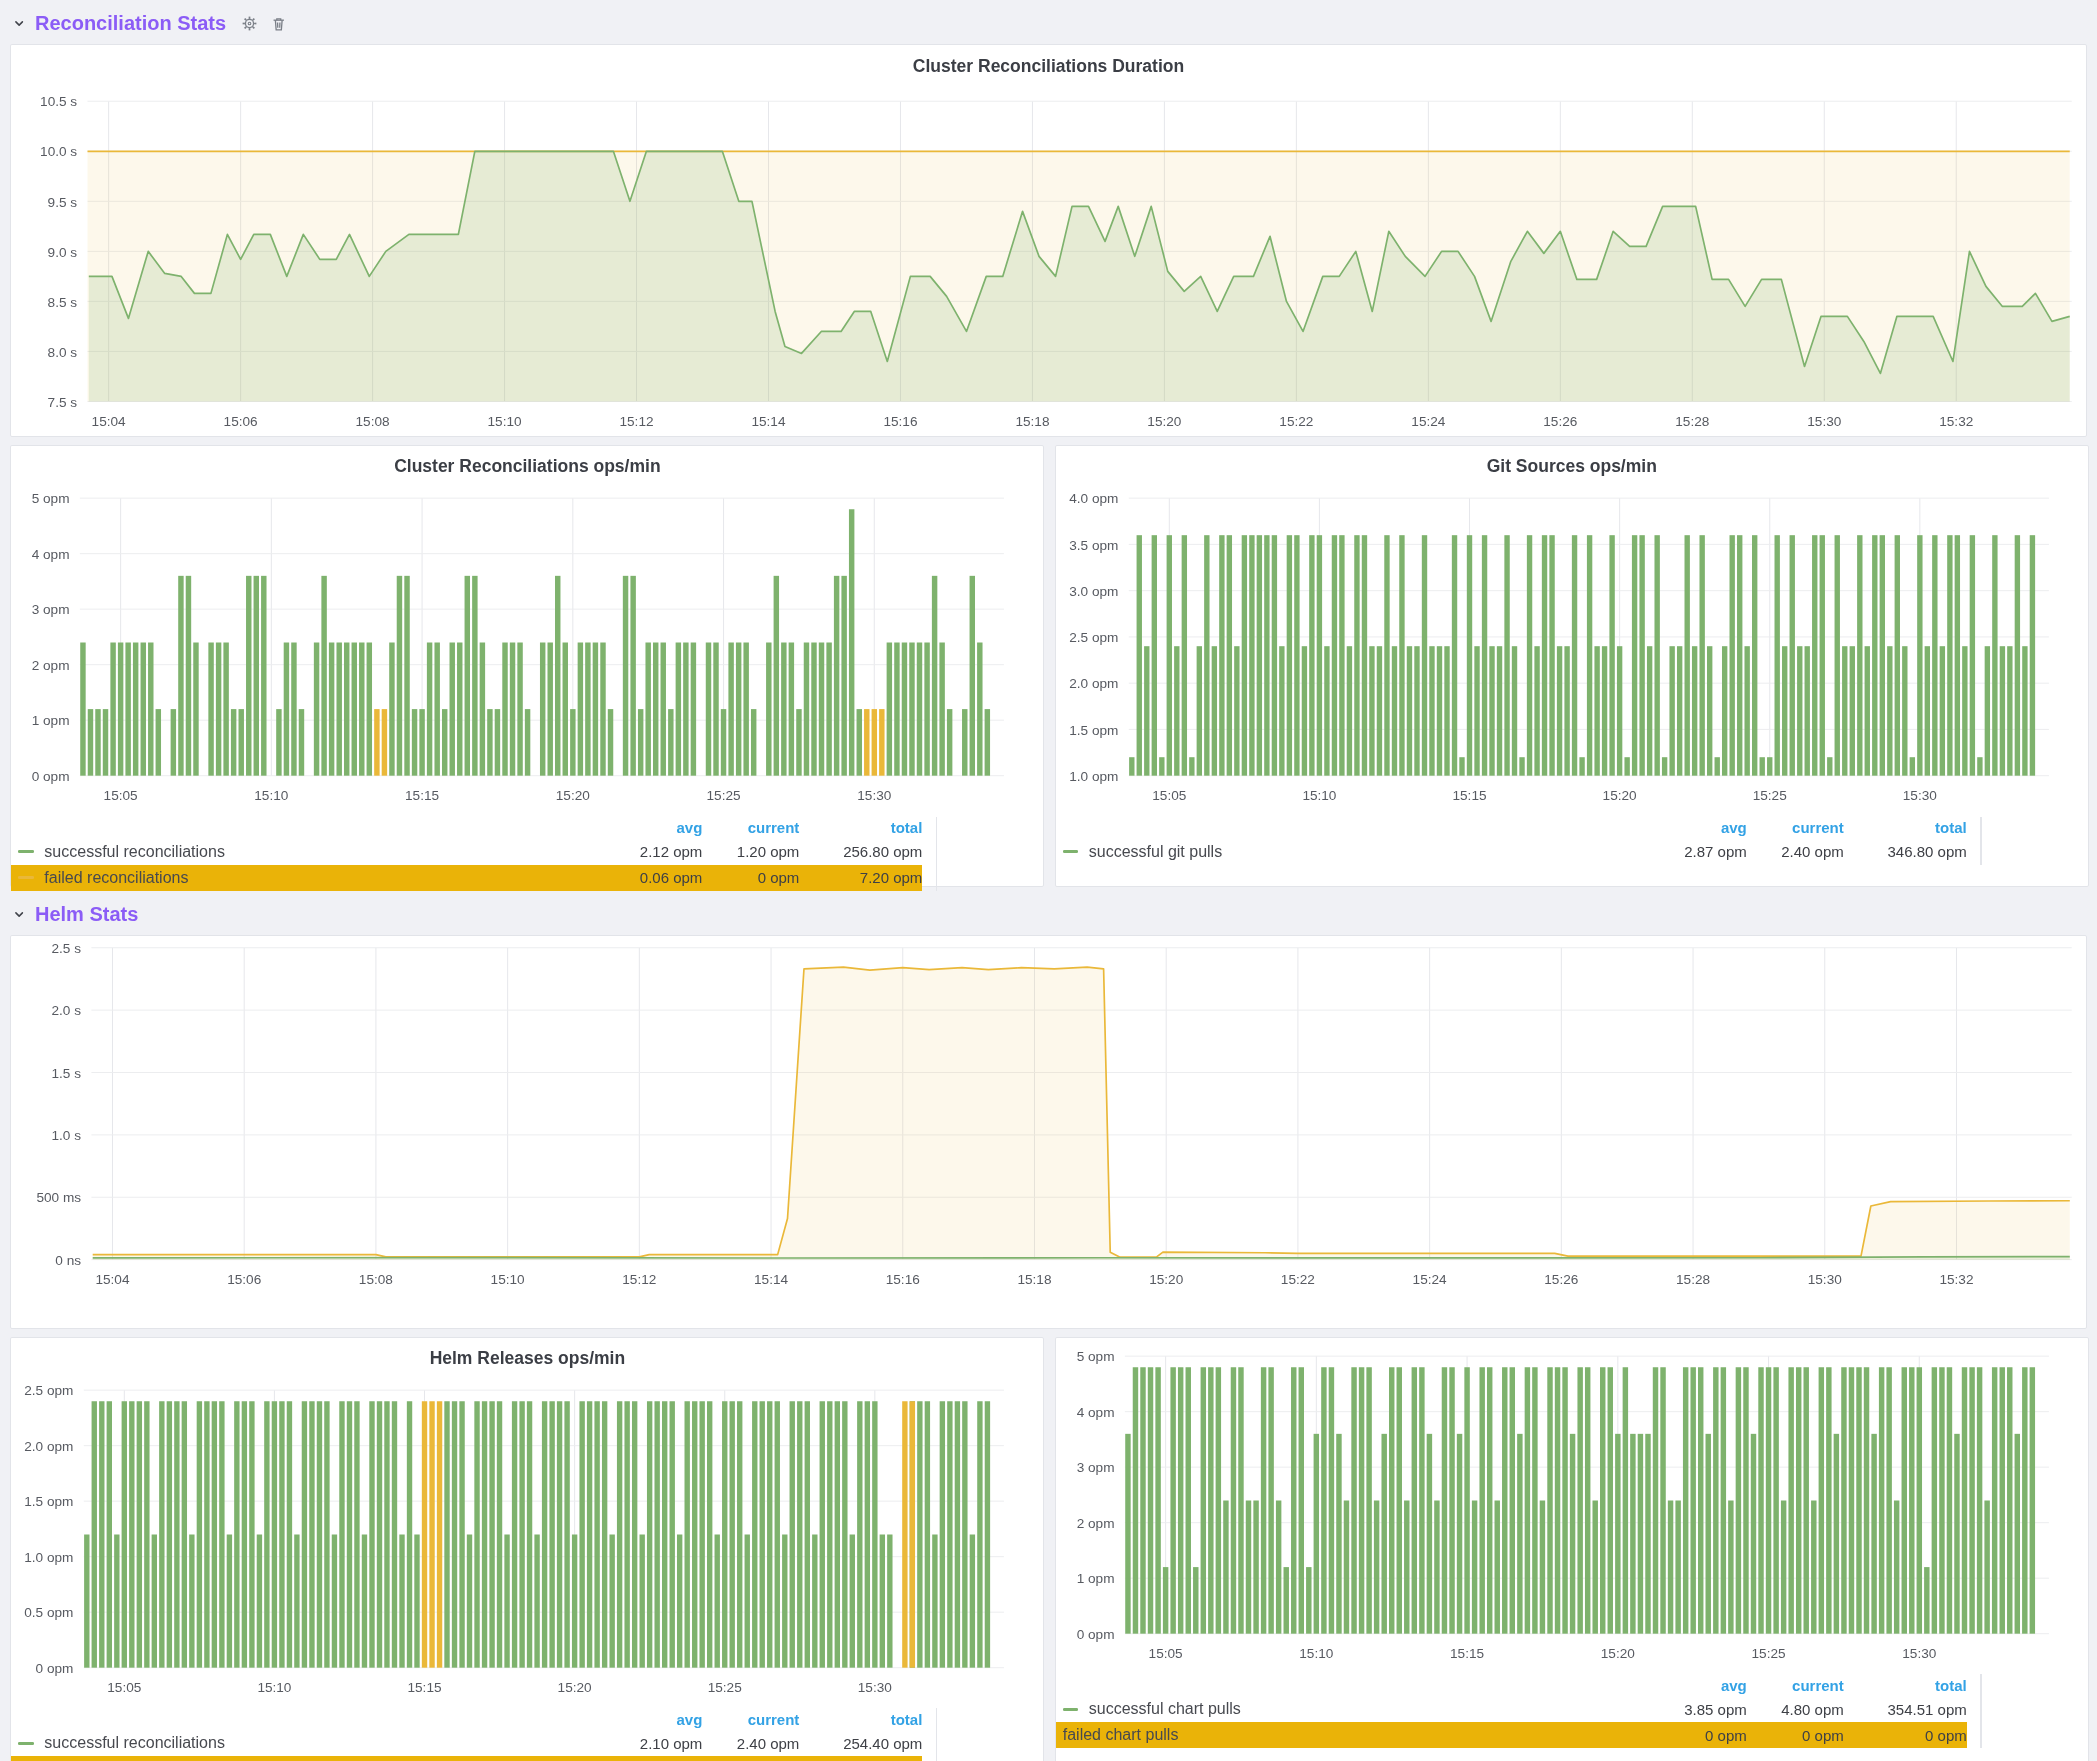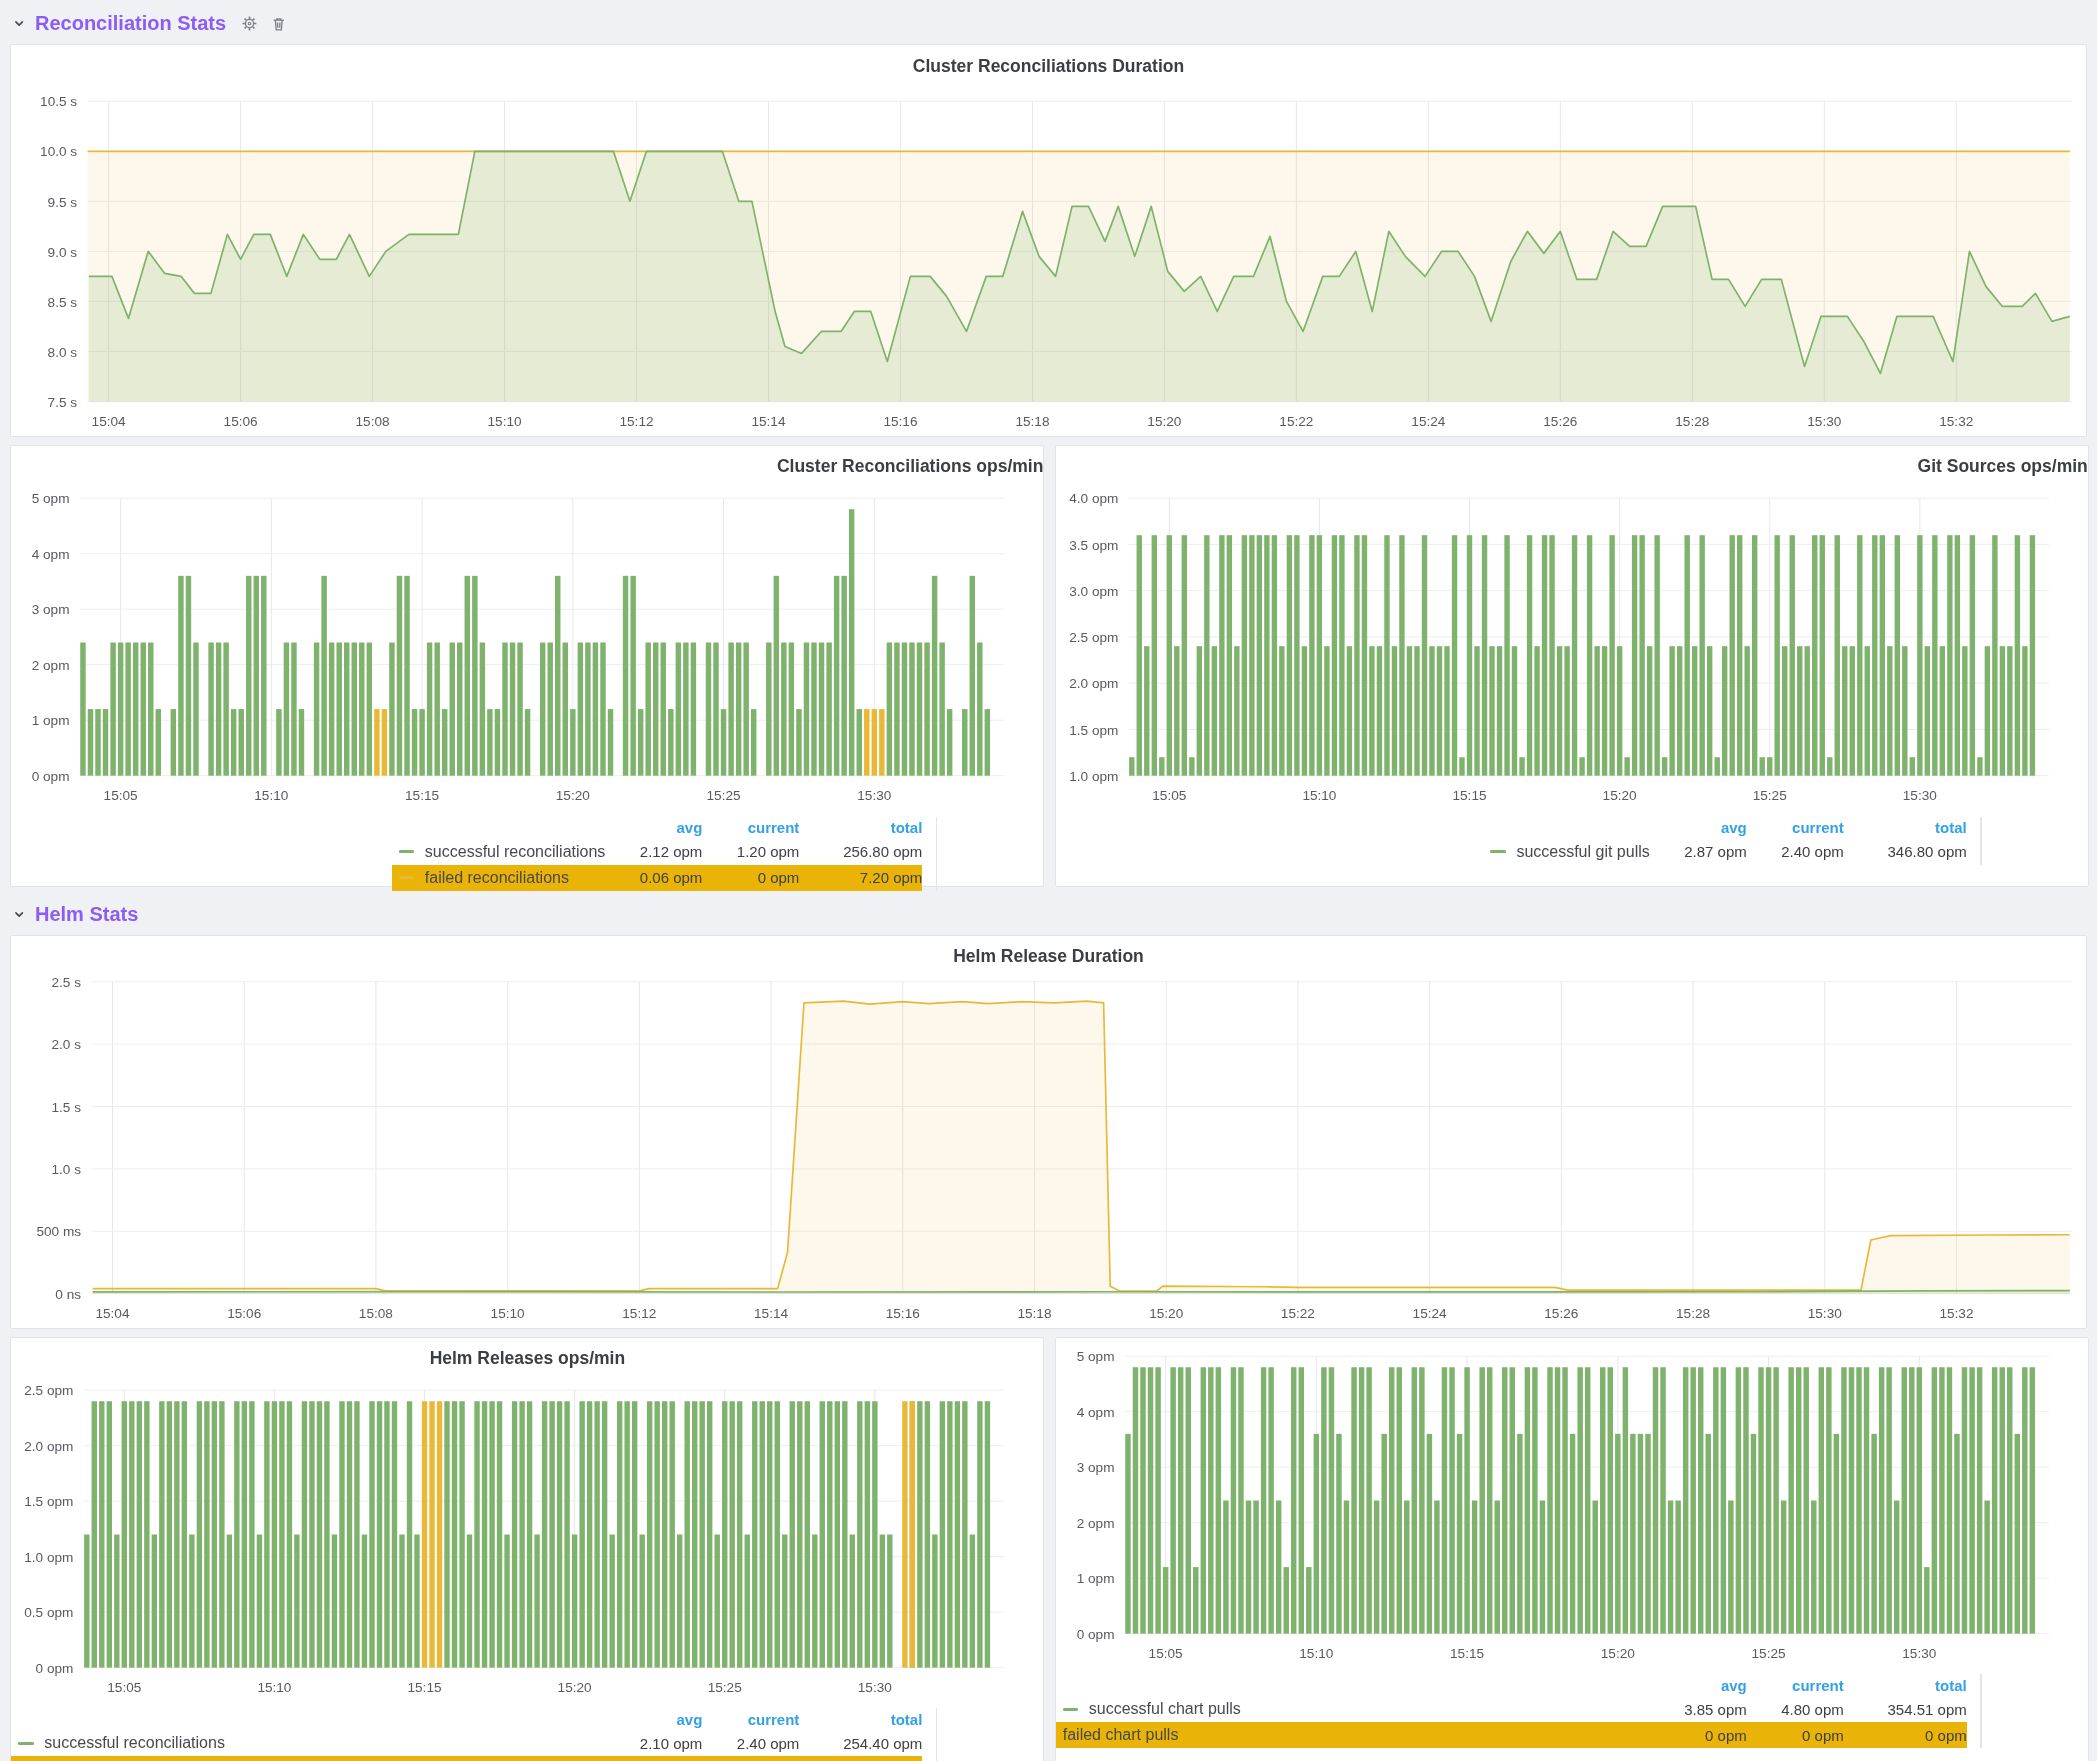--- a/index.html
+++ b/index.html
@@ -17,21 +17,21 @@
     background:#ffffff; border:0.6px solid #e2e4e9; border-radius:1.9px;
     box-sizing:border-box; display:flex; flex-direction:column;
   }
   .panel-title { text-align:center; font-size:17.5px; font-weight:bold; color:#3b3e45; padding:10.4px 0 2.6px; flex:0 0 auto; }
   .chart { flex:1 1 auto; position:relative; }
   .panel-full { margin:0 5.2px; }
   #panel-1 { height:393px; }
   #panel-4 { height:394px; margin-top:1.3px; }
   .row { display:flex; gap:10.4px; margin:7.8px 5.2px 0; }
   .row .panel { flex:1; }
-  .row2 .panel { height:442px;align-items:flex-end; }
+  .row2 .panel { height:442px; }
   .row3 .panel { height:454px; }
   .row2 .chart, .row3 .chart { flex:0 0 332px; }
   svg text.tick { font-family:"Liberation Sans", sans-serif; font-size:21px; fill:#575a61; }
   
   .legend { position:relative; margin-top:2.6px; padding-right:121px; }
   .legend::after { content:''; position:absolute; right:106px; top:0; bottom:0; width:1.3px; background:#e3e5ea; }
   .lg-row { display:flex; align-items:center; height:26px; padding-left:7px; }
   .lg-row.lg-head { height:22px; }
   .lg-stripe { background:#eab308; }
   .lg-mark { width:15.6px; height:2.6px; border-radius:1.3px; margin-right:10.4px; flex:0 0 auto; }
@@ -471,21 +471,20 @@
   <div class="section-header" style="margin-top:14.3px;">
     <span class="hdr-icon">
       <svg width="14.3" height="14.3" viewBox="0 0 22 22">
           <polyline points="6,9 11,14 16,9" fill="none" stroke="#41444b" stroke-width="2.4" stroke-linecap="round" stroke-linejoin="round"></polyline>
         </svg>
     </span>
     <h2>Helm Stats</h2>
   </div>
 
   <div class="panel panel-full" id="panel-4">
-    <div class="panel-title">Helm Release Duration</div>
     <div class="chart"><svg width="2075" height="360" viewBox="0 0 3200 555">
           <line x1="156.50016627868305" x2="156.50016627868305" y1="18" y2="499" stroke="#e5e6ea" stroke-width="1.5"></line>
           <text x="156.50016627868305" y="537" text-anchor="middle" class="tick">15:04</text>
           <line x1="359.62620552045223" x2="359.62620552045223" y1="18" y2="499" stroke="#e5e6ea" stroke-width="1.5"></line>
           <text x="359.62620552045223" y="537" text-anchor="middle" class="tick">15:06</text>
           <line x1="562.7522447622215" x2="562.7522447622215" y1="18" y2="499" stroke="#e5e6ea" stroke-width="1.5"></line>
           <text x="562.7522447622215" y="537" text-anchor="middle" class="tick">15:08</text>
           <line x1="765.8782840039908" x2="765.8782840039908" y1="18" y2="499" stroke="#e5e6ea" stroke-width="1.5"></line>
           <text x="765.8782840039908" y="537" text-anchor="middle" class="tick">15:10</text>
           <line x1="969.0043232457599" x2="969.0043232457599" y1="18" y2="499" stroke="#e5e6ea" stroke-width="1.5"></line>

